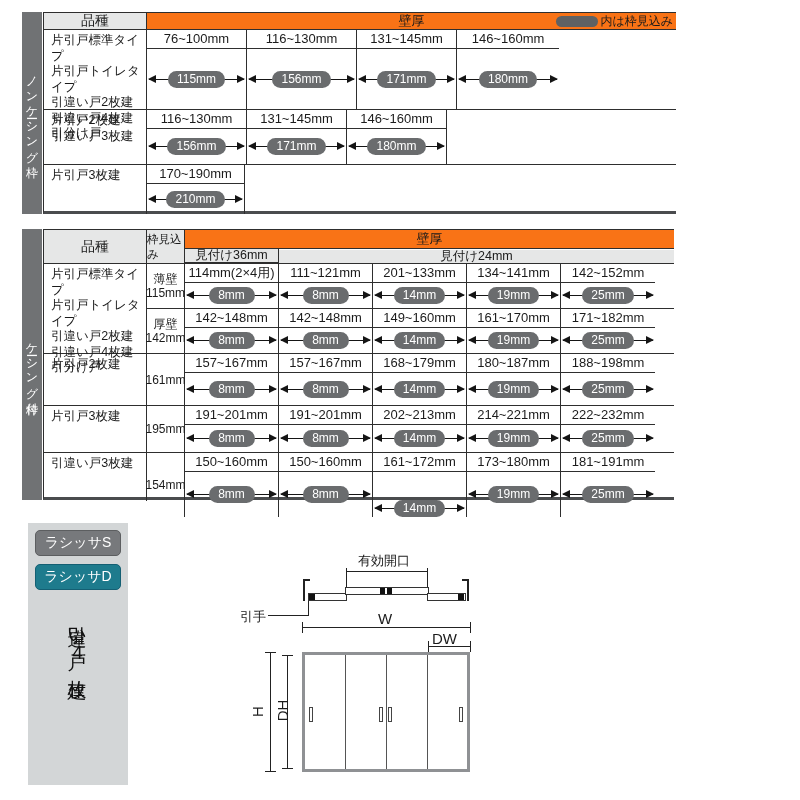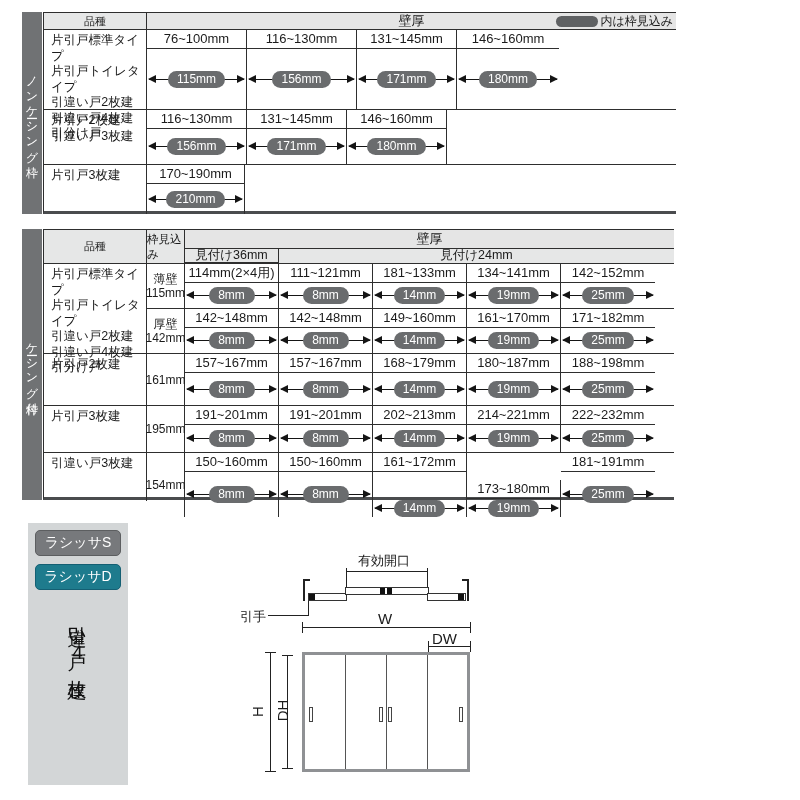--- a/index.html
+++ b/index.html
@@ -9,23 +9,23 @@
   
   .spec-block { position:absolute; display:flex; }
   .side-rail { width:20px; background:#707274; color:#ffffff;
     display:flex; align-items:center; justify-content:center; }
   .side-rail span { writing-mode:vertical-rl; text-orientation:upright;
     font-size:12px; letter-spacing:1px; line-height:20px; }
   .tbl { background:#fff; border-top:1px solid #2e2e2e; border-left:1px solid #2e2e2e;
     border-bottom:3px solid #4a4c4e; margin-left:1px; }
   .trow { display:flex; border-bottom:1px solid #2e2e2e; position:relative; }
   .trow:last-child { border-bottom:none; }
-  .hcell { background:#e6e7e7; font-size:11px; display:flex; align-items:center;
+  .hcell { background:#e6e7e7; font-size:14px; display:flex; align-items:center;
     justify-content:center; border-right:1px solid #2e2e2e; }
-  .hbar { background:#e5e5e5; position:relative; display:flex; align-items:center;
+  .hbar { background:#f97316; position:relative; display:flex; align-items:center;
     justify-content:center; font-size:13px; }
   .legend { position:absolute; right:3px; top:0; bottom:0; display:flex;
     align-items:center; gap:2px; font-size:12px; }
   .legend-pill { width:42px; height:11px; background:#5f6163; border-radius:6px; }
   .pcell { border-right:1px solid #2e2e2e; font-size:12.5px; line-height:15.5px;
     padding:3px 0 0 7px; }
   .dcell { border-right:1px solid #2e2e2e; font-size:12px; line-height:14px;
     display:flex; flex-direction:column; align-items:center; justify-content:center;
     text-align:center; }
   .filler { flex:1; }
@@ -36,21 +36,21 @@
   .pillzone { flex:1; position:relative; display:flex; align-items:center; justify-content:center; }
   .arrowline { position:absolute; left:2px; right:2px; top:50%; height:1px;
     margin-top:-0.5px; background:#151515; }
   .arrowline::before { content:""; position:absolute; left:-1px; top:-4px;
     border-right:8px solid #151515; border-top:4px solid transparent; border-bottom:4px solid transparent; }
   .arrowline::after { content:""; position:absolute; right:-1px; top:-4px;
     border-left:8px solid #151515; border-top:4px solid transparent; border-bottom:4px solid transparent; }
   .pill { position:relative; z-index:1; background:#6a6c6e; color:#fff; font-size:12px;
     height:17px; line-height:17px; padding:0 9px; min-width:46px; text-align:center;
     border-radius:9px; white-space:nowrap; }
-  .subhead { display:flex; }
+  .subhead { display:flex;align-items:flex-end; }
   .subhead .sh { background:#e6e7e7; font-size:12.5px; text-align:center;
     border-right:1px solid #2e2e2e; border-bottom:1px solid #2e2e2e; line-height:13px; height:14px; }
   .subrow { display:flex; flex:1; }
   .subrow.divide { border-bottom:1px solid #2e2e2e; }
 
   
   .foot-panel { position:absolute; left:28px; top:523px; width:100px; height:262px;
     background:#d3d6d7; }
   .badge { width:86px; height:26px; margin:0 auto; border-radius:5px; color:#fff;
     font-size:14px; display:flex; align-items:center; justify-content:center; }
@@ -213,21 +213,21 @@
                 </div>
               </div>
               <div class="mcell" style="width: 94px; justify-content: center;">
                 <div class="range">111~121mm</div>
                 <div class="pillzone">
                   <div class="arrowline"></div>
                   <div class="pill">8mm</div>
                 </div>
               </div>
               <div class="mcell" style="width: 94px;">
-                <div class="range">181~133mm</div>
+                <div class="range">201~133mm</div>
                 <div class="pillzone">
                   <div class="arrowline"></div>
                   <div class="pill">14mm</div>
                 </div>
               </div>
               <div class="mcell" style="width: 94px;">
                 <div class="range">134~141mm</div>
                 <div class="pillzone">
                   <div class="arrowline"></div>
                   <div class="pill">19mm</div>
@@ -401,21 +401,21 @@
                   <div class="pill">8mm</div>
                 </div>
               </div>
               <div class="mcell" style="width: 94px; gap: 28px;">
                 <div class="range">161~172mm</div>
                 <div class="pillzone">
                   <div class="arrowline"></div>
                   <div class="pill">14mm</div>
                 </div>
               </div>
-              <div class="mcell" style="width: 94px; margin-top: 27px;">
+              <div class="mcell" style="width: 94px;">
                 <div class="range">173~180mm</div>
                 <div class="pillzone">
                   <div class="arrowline"></div>
                   <div class="pill">19mm</div>
                 </div>
               </div>
               <div class="mcell open" style="width: 94px;">
                 <div class="range">181~191mm</div>
                 <div class="pillzone">
                   <div class="arrowline"></div>

